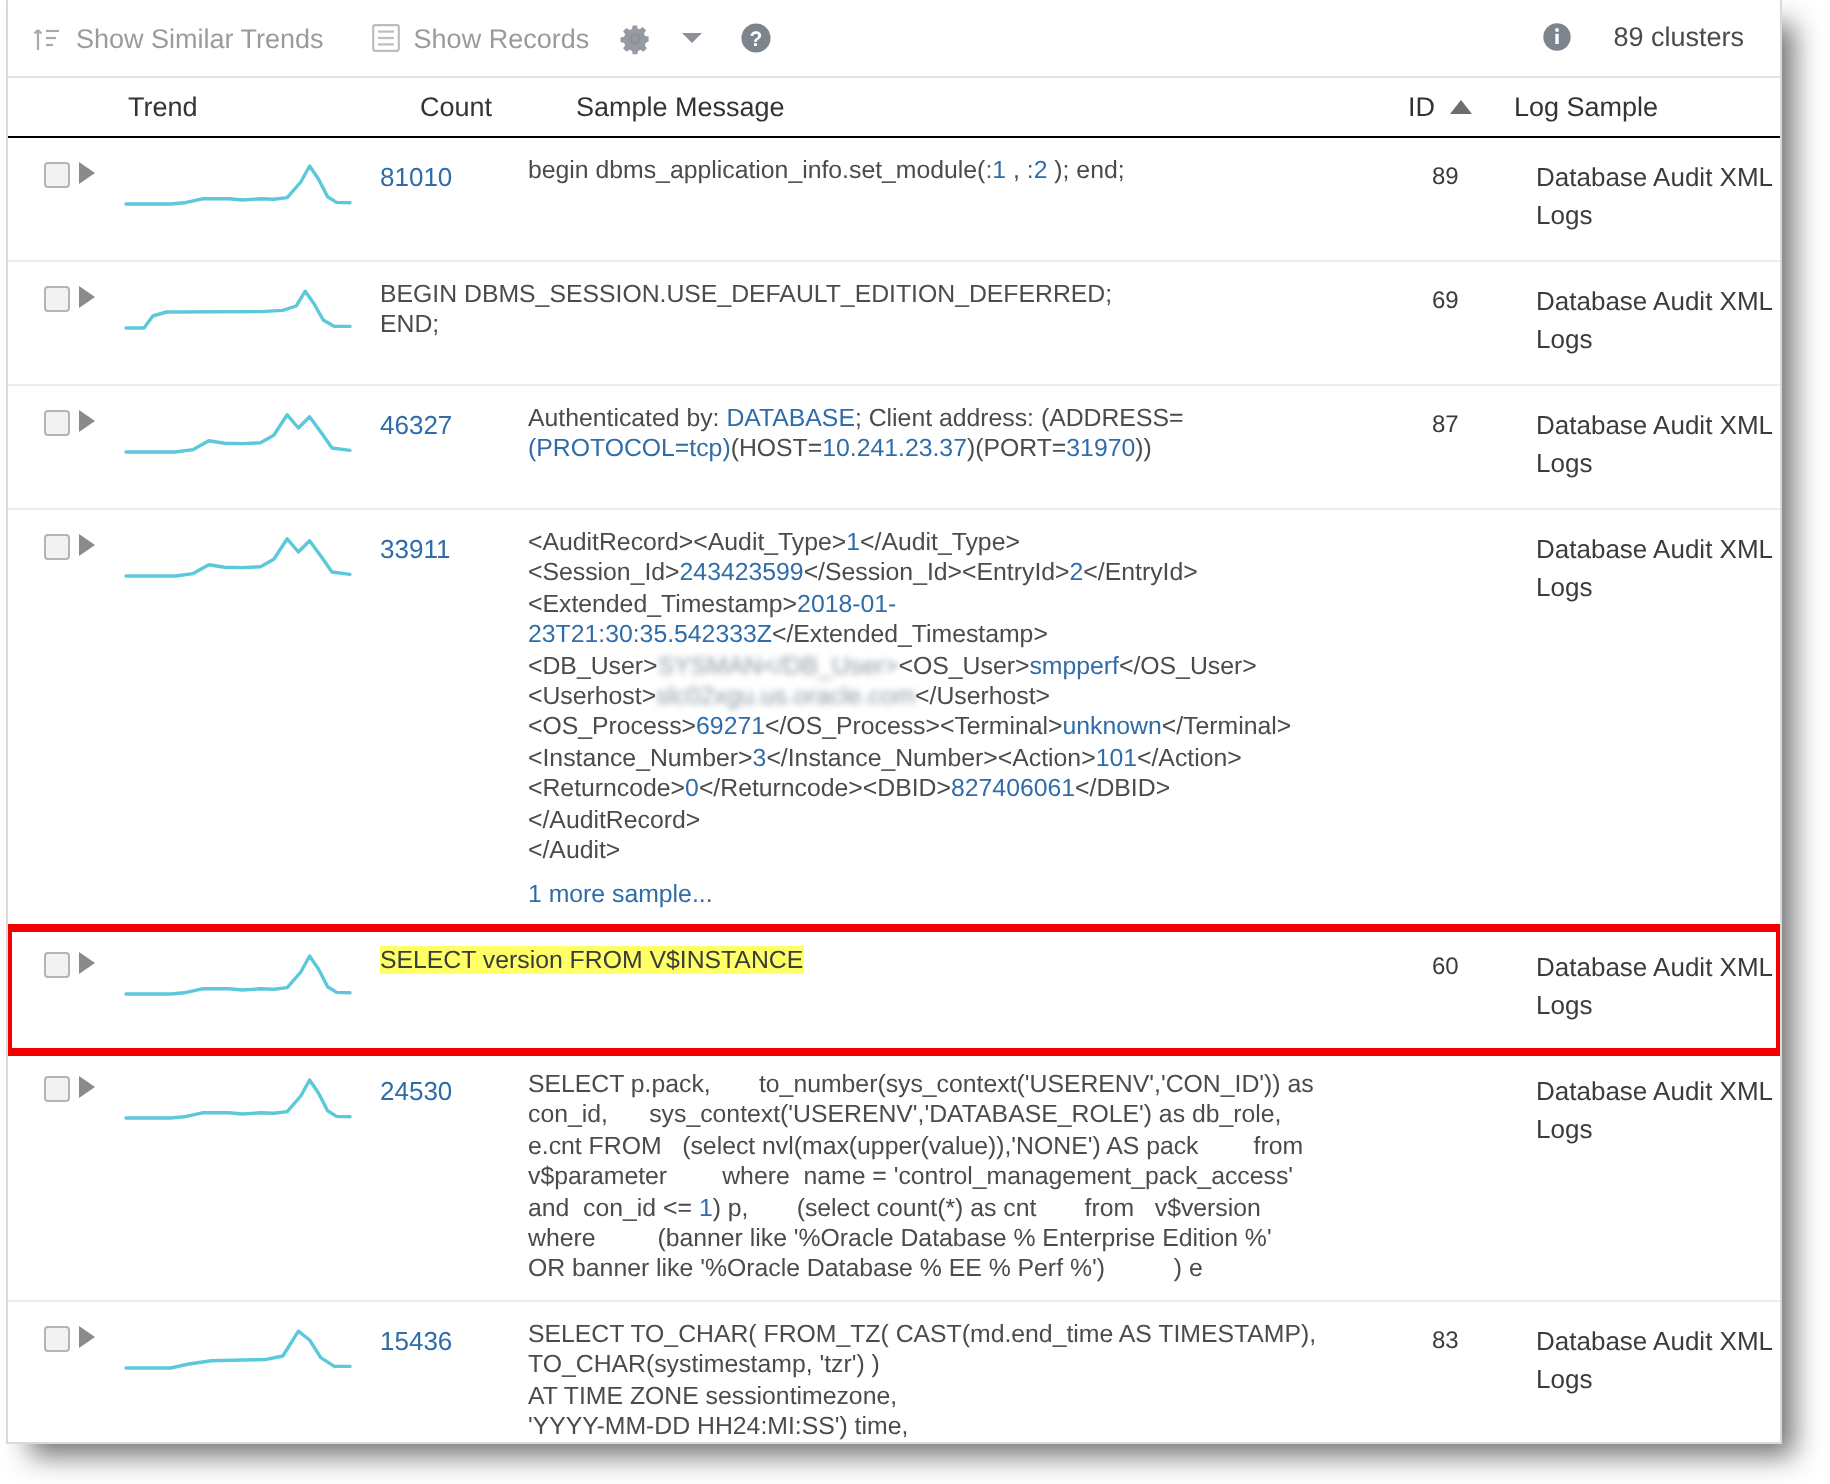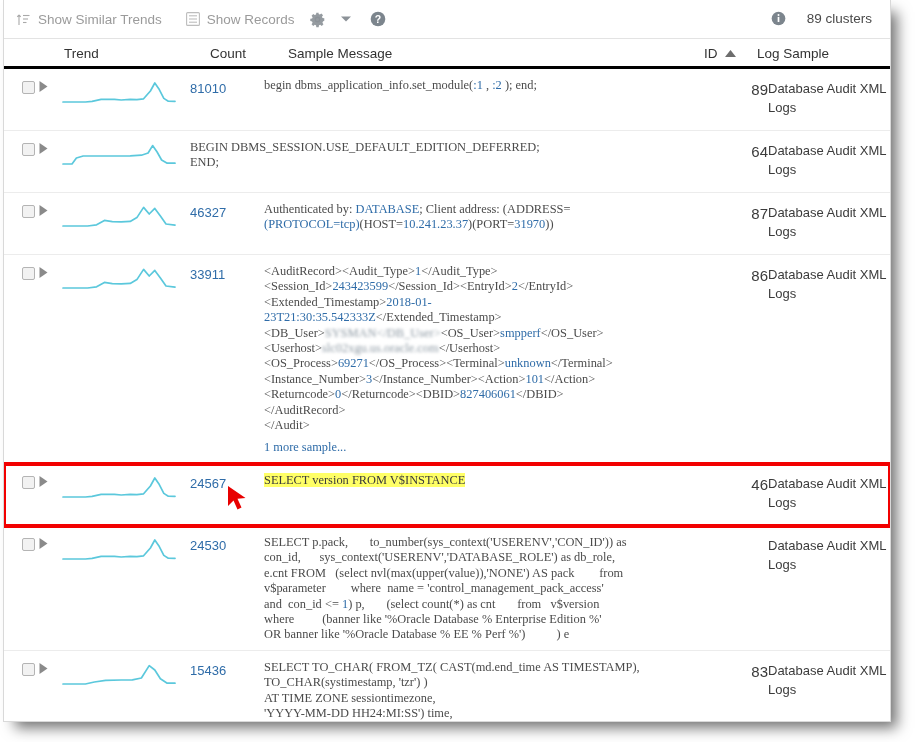--- a/index.html
+++ b/index.html
@@ -56,21 +56,21 @@
     right: 18px; top: 11px;
     display: flex; align-items: flex-start; gap: 21px;
     font-size: 13.5px;
     color: #4a4a4a;
   }
 
   
   .colhead {
     position: relative;
     height: 30px;
-    border-bottom: 3px solid #000000;
+    border-bottom: 1px solid #000000;
     font-size: 13.5px;
     color: #333;
   }
   .colhead > div { position: absolute; top: 7px; white-space: nowrap; }
   .ch-trend  { left: 60px; }
   .ch-count  { left: 206px; }
   .ch-sample { left: 284px; }
   .ch-id     { left: 700px; display: flex; align-items: center; gap: 6px; }
   .ch-src    { left: 753px; }
 
@@ -104,29 +104,28 @@
     cursor: default;
     position: relative;
   }
   .c-msg {
     flex: 1 1 auto;
     min-width: 0;
     padding-right: 10px;
     font-size: 12.4px;
     line-height: 15.4px;
     color: #4b4b4b;
-    font-family: Liberation Serif, serif;
+    font-family: Liberation Sans, sans-serif;
     white-space: pre-wrap;
     word-break: break-word;
   }
   .c-id {
     width: 52px; flex: none;
-    font-size: 15px; color: #3b3b3b;
+    font-size: 12px; color: #3b3b3b;
     padding-top: 3px;
-    text-align: right;
   }
   .c-src {
     width: 122px; flex: none;
     font-size: 13px; color: #3b3b3b;
     line-height: 19px;
     padding-top: 1px;
   }
   .c-msg .tok { color: #2f6ca8; }
   .c-msg .hl  { background: #ffff66; color: #3b3b3b; }
   .c-msg .blur {
@@ -272,21 +271,21 @@
               <path d="M1.5 1 L9.5 6.5 L1.5 12 Z" fill="#8a8a8a"></path>
             </svg>
           </div>
           <div class="c-spark">
             <svg width="118" height="30" viewBox="0 0 118 30">
               <path d="M3.0 23.0 L12.0 23.0 L16.4 17.0 L23.2 15.0 L70.2 14.8 L81.4 14.2 L88.1 12.0 L92.6 4.6 L97.1 11.0 L101.6 19.0 L107.2 22.2 L115.0 22.2" fill="none" stroke="#5bc8dc" stroke-width="1.7" stroke-linejoin="round" stroke-linecap="round"></path>
             </svg>
           </div>
           <div class="c-msg">BEGIN DBMS_SESSION.USE_DEFAULT_EDITION_DEFERRED;
 END;</div>
-          <div class="c-id">64</div>
+          <div class="c-id">69</div>
           <div class="c-src">Database Audit XML Logs</div>
         </div>
         <div class="row">
           <div class="c-check">
             <span class="cb"></span>
           </div>
           <div class="c-caret">
             <svg width="11" height="13" viewBox="0 0 11 13">
               <path d="M1.5 1 L9.5 6.5 L1.5 12 Z" fill="#8a8a8a"></path>
             </svg>
@@ -321,44 +320,38 @@
 &lt;Session_Id&gt;<span class="tok">243423599</span>&lt;/Session_Id&gt;&lt;EntryId&gt;<span class="tok">2</span>&lt;/EntryId&gt;
 &lt;Extended_Timestamp&gt;<span class="tok">2018-01-
 23T21:30:35.542333Z</span>&lt;/Extended_Timestamp&gt;
 &lt;DB_User&gt;<span class="blur">SYSMAN&lt;/DB_User&gt;</span>&lt;OS_User&gt;<span class="tok">smpperf</span>&lt;/OS_User&gt;
 &lt;Userhost&gt;<span class="blur">slc02xgu.us.oracle.com</span>&lt;/Userhost&gt;
 &lt;OS_Process&gt;<span class="tok">69271</span>&lt;/OS_Process&gt;&lt;Terminal&gt;<span class="tok">unknown</span>&lt;/Terminal&gt;
 &lt;Instance_Number&gt;<span class="tok">3</span>&lt;/Instance_Number&gt;&lt;Action&gt;<span class="tok">101</span>&lt;/Action&gt;
 &lt;Returncode&gt;<span class="tok">0</span>&lt;/Returncode&gt;&lt;DBID&gt;<span class="tok">827406061</span>&lt;/DBID&gt;
 &lt;/AuditRecord&gt;
 &lt;/Audit&gt;<span class="morelink">1 more sample...</span></div>
-          <div class="c-id">86</div>
           <div class="c-src">Database Audit XML Logs</div>
         </div>
         <div class="row boxed">
           <div class="c-check">
             <span class="cb"></span>
           </div>
           <div class="c-caret">
             <svg width="11" height="13" viewBox="0 0 11 13">
               <path d="M1.5 1 L9.5 6.5 L1.5 12 Z" fill="#8a8a8a"></path>
             </svg>
           </div>
           <div class="c-spark">
             <svg width="118" height="30" viewBox="0 0 118 30">
               <path d="M3.0 23.0 L25.4 23.0 L32.1 22.4 L41.1 20.4 L54.5 20.4 L61.2 21.0 L70.2 20.4 L76.9 20.6 L83.6 19.8 L90.4 12.0 L94.8 4.0 L99.3 10.6 L103.8 19.4 L108.3 22.2 L115.0 22.4" fill="none" stroke="#5bc8dc" stroke-width="1.7" stroke-linejoin="round" stroke-linecap="round"></path>
             </svg>
           </div>
-          <div class="c-count">24567<span class="cursor-arrow">
-              <svg width="26" height="28" viewBox="0 0 26 28">
-                <path d="M2 2 L2 22 L7.5 16.5 L11.5 25.5 L15.5 23.5 L11.5 14.8 L19.5 14 Z" fill="#e80000"></path>
-              </svg>
-            </span></div>
           <div class="c-msg"><span class="hl">SELECT version FROM V$INSTANCE</span></div>
-          <div class="c-id">46</div>
+          <div class="c-id">60</div>
           <div class="c-src">Database Audit XML Logs</div>
         </div>
         <div class="row">
           <div class="c-check">
             <span class="cb"></span>
           </div>
           <div class="c-caret">
             <svg width="11" height="13" viewBox="0 0 11 13">
               <path d="M1.5 1 L9.5 6.5 L1.5 12 Z" fill="#8a8a8a"></path>
             </svg>

